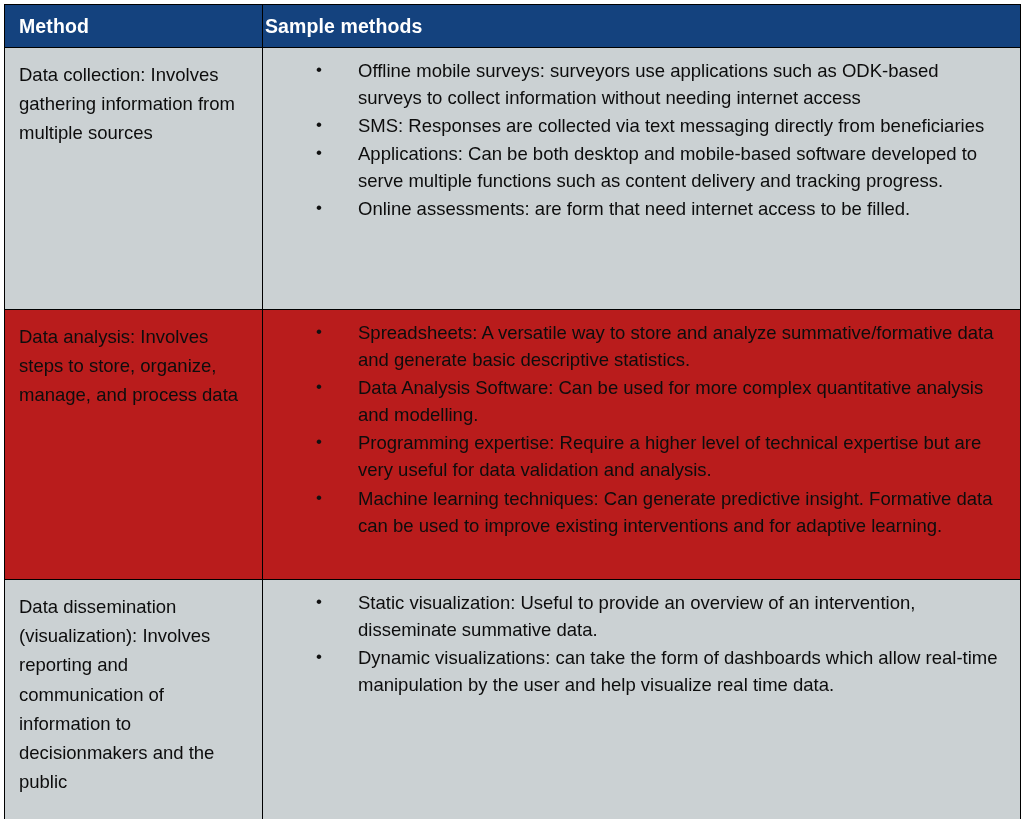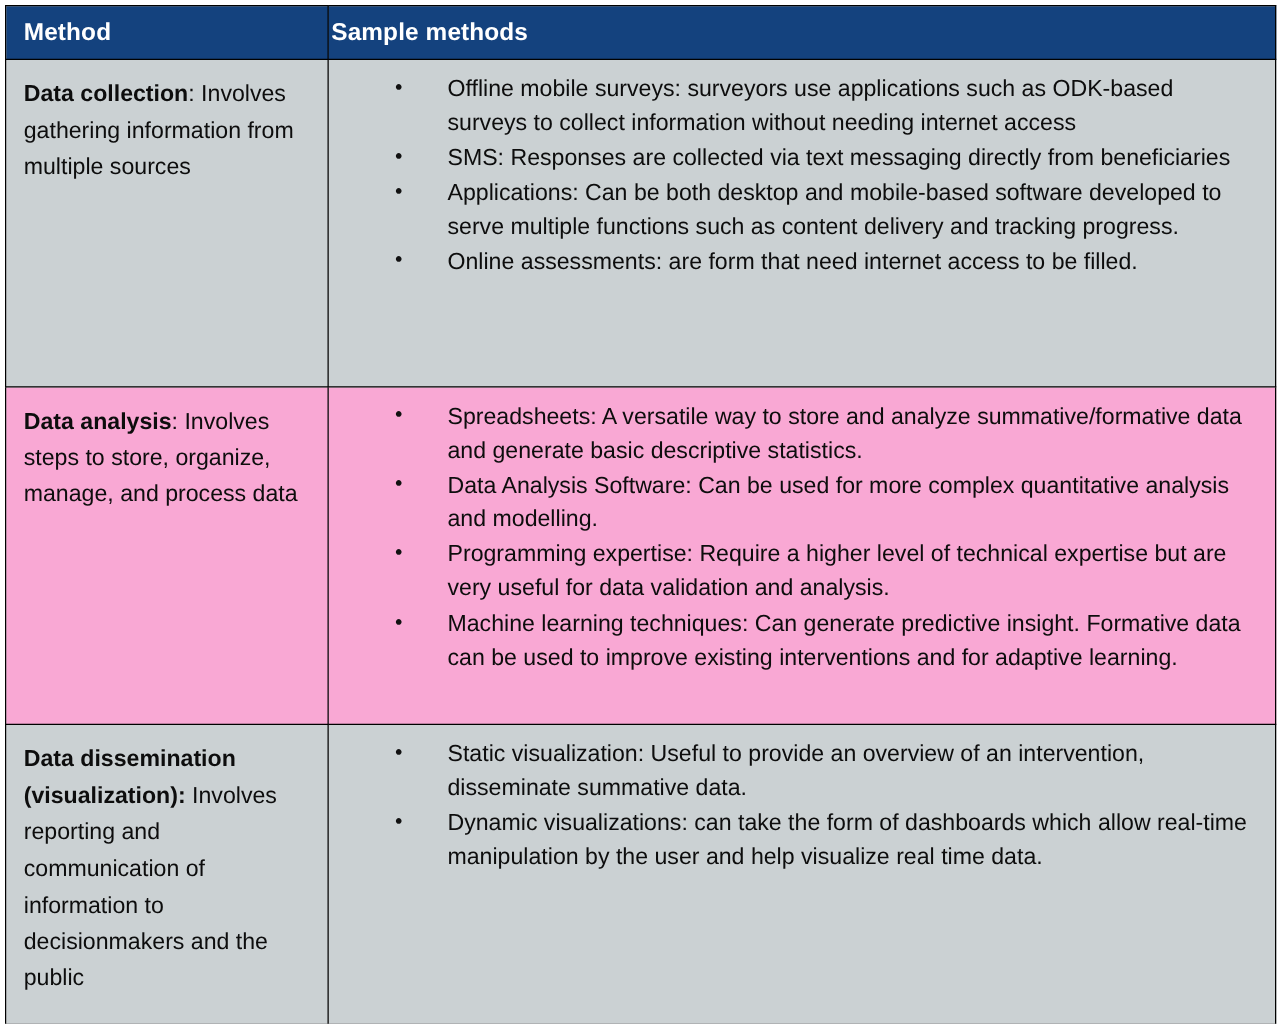--- a/index.html
+++ b/index.html
@@ -50,28 +50,28 @@
     padding-left: 2px;
   }
 
   tbody td {
     border: 1px solid #000000;
     vertical-align: top;
     color: #0d0d0d;
   }
 
   tbody tr.row-shaded td { background: #CBD1D3; }
-  tbody tr.row-light  td { background: #f9a8d4; }
+  tbody tr.row-light  td { background: #b91c1c; }
 
   td.cell-method {
     padding: 12px 10px 12px 14px;
     font-size: 18.5px;
     line-height: 1.58;
   }
-  td.cell-method .term { font-weight: bold; }
+  td.cell-method .term { font-weight: normal; }
 
   td.cell-samples {
     padding: 9px 14px 10px 10px;
     font-size: 18.5px;
     line-height: 1.465;
   }
 
   ul.bullet-list {
     margin: 0;
     padding: 0;

